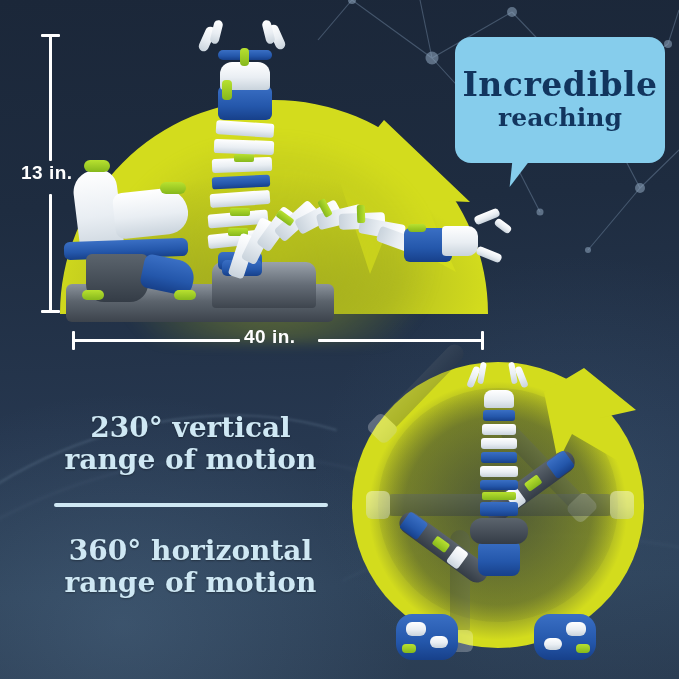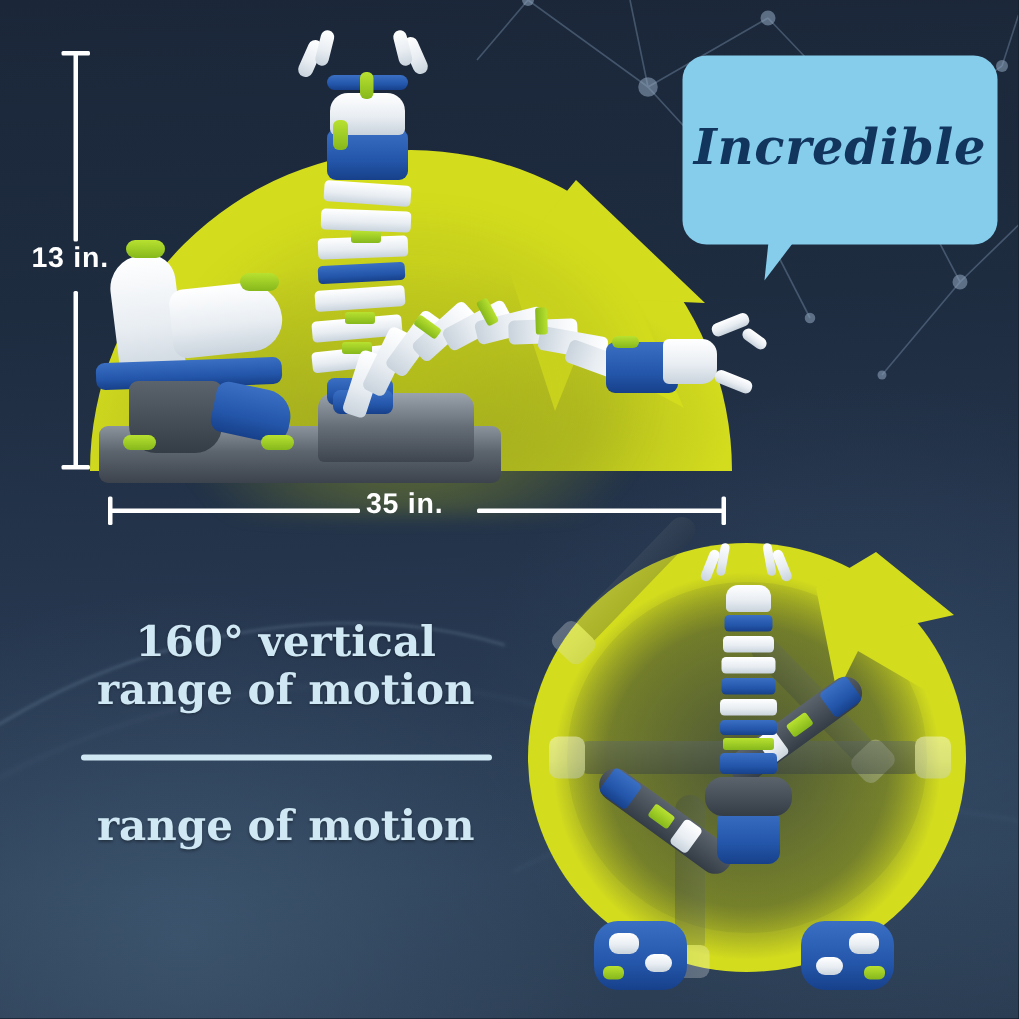--- a/index.html
+++ b/index.html
@@ -74,21 +74,21 @@
   }
   .bubble .tail{
     position:absolute;left:56px;top:124px;width:0;height:0;
     border-left:17px solid #86cdec;
     border-right:9px solid transparent;
     border-bottom:26px solid transparent;
     transform:skewX(-6deg);
   }
   .bubble .l1{
     font-family:"DejaVu Serif", serif;
-    font-style:italic;font-weight:bold;
+    font-weight:bold;
     font-size:33px;color:#12355e;line-height:1.0;
     letter-spacing:0.5px;margin-bottom:3px;
   }
   .bubble .l2,.bubble .l3{
     font-family:"DejaVu Serif", serif;
     font-weight:bold;font-size:25px;color:#12355e;line-height:1.08;
   }
 
   
   .claims{position:absolute;left:18px;top:412px;width:345px;text-align:center;}
@@ -245,37 +245,39 @@
     <div class="cap" style="top:0;"></div>
     <div class="seg" style="top:1px;height:126px;"></div>
     <div class="lbl" style="top:128px;">13 in.</div>
     <div class="seg" style="top:160px;height:118px;"></div>
     <div class="cap" style="top:276px;"></div>
   </div>
 
   <div class="dim-h">
     <div class="cap" style="left:0;"></div>
     <div class="seg" style="left:2px;width:166px;"></div>
-    <div class="lbl" style="left:172px;">35 in.</div>
+    <div class="lbl" style="left:172px;">40 in.</div>
     <div class="seg" style="left:246px;width:164px;"></div>
     <div class="cap" style="left:409px;"></div>
   </div>
 
   <div class="bubble">
     <div class="tail"></div>
     <div class="l1">Incredible</div>
+    <div class="l2">reaching</div>
   </div>
 
   <div class="claims">
     <div class="claim">
-      <div>160° vertical</div>
+      <div>230° vertical</div>
       <div>range of motion</div>
     </div>
     <div class="divider"></div>
     <div class="claim">
+      <div>360° horizontal</div>
       <div>range of motion</div>
     </div>
   </div>
 
   <div class="circ">
     <div class="ring"></div>
     <div class="innerglow"></div>
 
     <svg style="position:absolute;left:0;top:0;" width="292" height="286">
       <path d="M232 6 L284 48 L248 56 L268 100 L220 72 L206 100 L192 30 Z" fill="#d3dc1d"></path>

